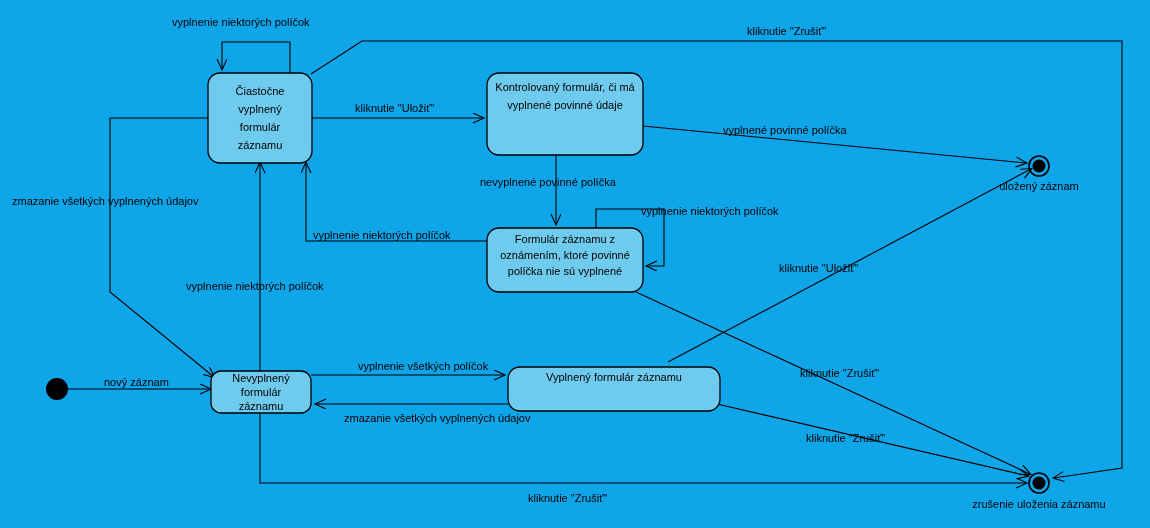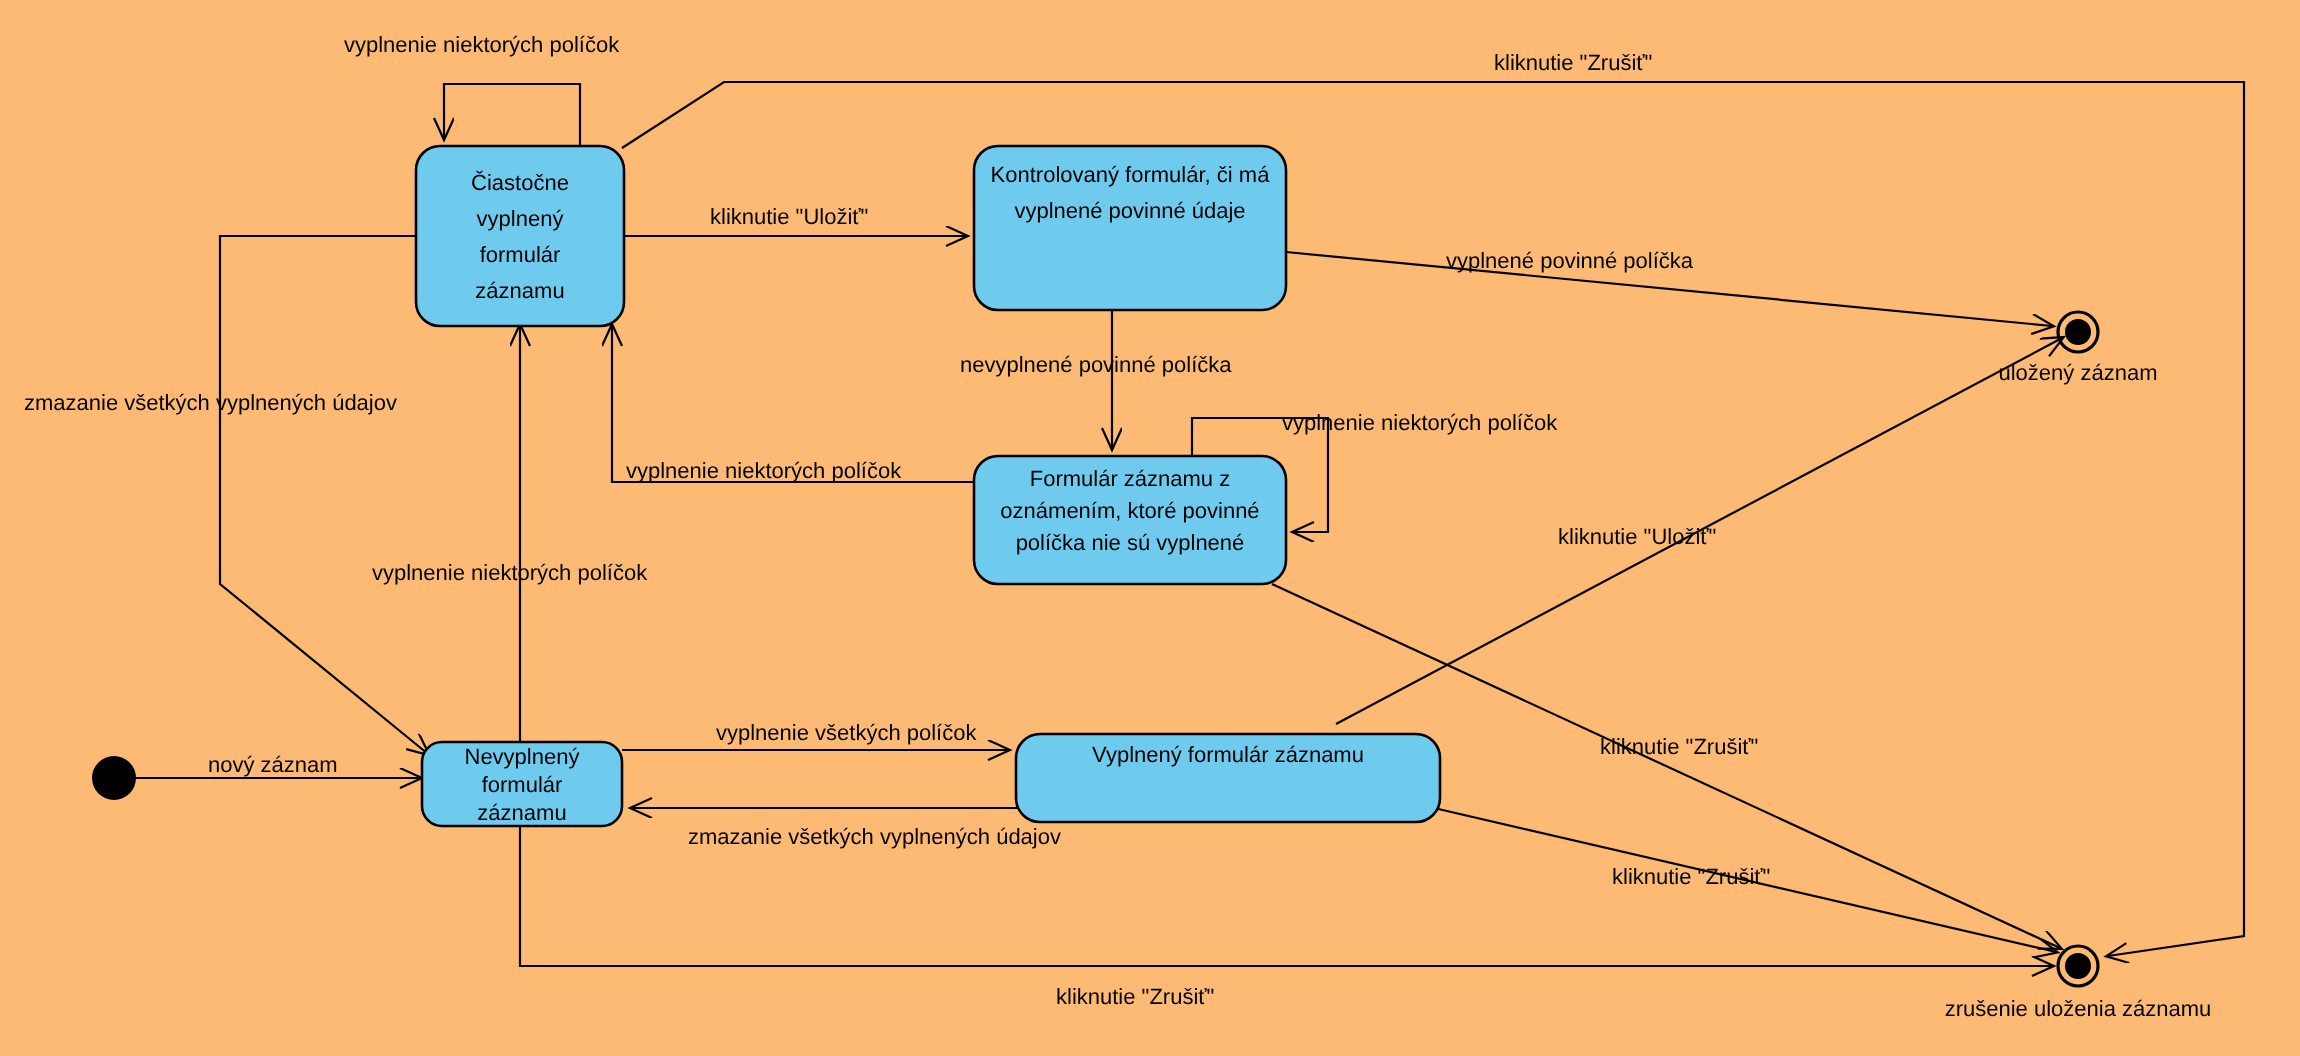--- a/index.html
+++ b/index.html
@@ -8,21 +8,21 @@
     padding: 0;
     background: #ffffff;
   }
   body {
     font-family: "Liberation Sans", sans-serif;
   }
   #canvas-wrap {
     position: relative;
     width: 1150px;
     height: 528px;
-    background: #fdba74;
+    background: #0ea5e9;
     overflow: hidden;
   }
   svg#diagram {
     display: block;
     width: 1150px;
     height: 528px;
   }
   .state-box {
     fill: #6FCBEE;
     stroke: #000000;

